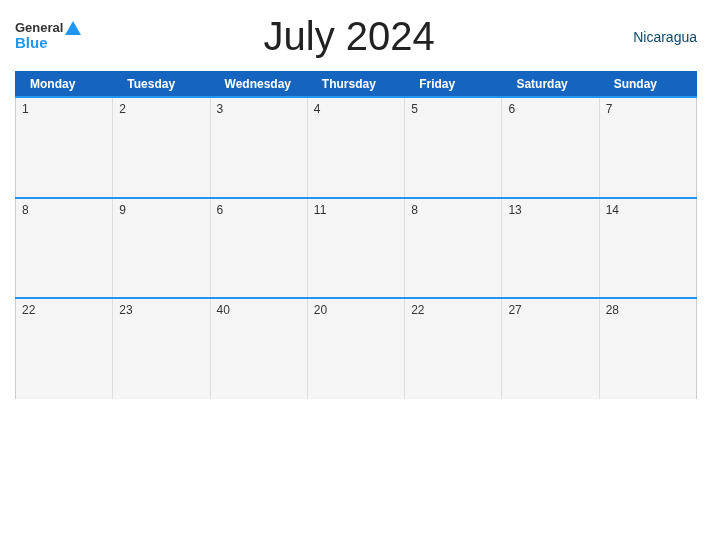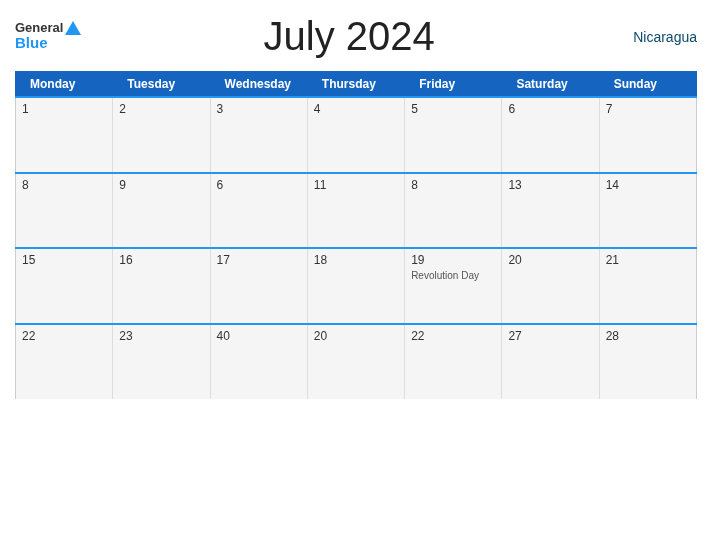--- a/index.html
+++ b/index.html
@@ -187,44 +187,20 @@
           </td>
           <td class="day-cell">
             <span class="day-number">13</span>
           </td>
           <td class="day-cell">
             <span class="day-number">14</span>
           </td>
         </tr>
         <tr class="week-row">
           <td class="day-cell">
-            <span class="day-number">15</span>
-          </td>
-          <td class="day-cell">
-            <span class="day-number">16</span>
-          </td>
-          <td class="day-cell">
-            <span class="day-number">17</span>
-          </td>
-          <td class="day-cell">
-            <span class="day-number">18</span>
-          </td>
-          <td class="day-cell">
-            <span class="day-number">19</span>
-            <span class="event-text">Revolution Day</span>
-          </td>
-          <td class="day-cell">
-            <span class="day-number">20</span>
-          </td>
-          <td class="day-cell">
-            <span class="day-number">21</span>
-          </td>
-        </tr>
-        <tr class="week-row">
-          <td class="day-cell">
             <span class="day-number">22</span>
           </td>
           <td class="day-cell">
             <span class="day-number">23</span>
           </td>
           <td class="day-cell">
             <span class="day-number">40</span>
           </td>
           <td class="day-cell">
             <span class="day-number">20</span>

